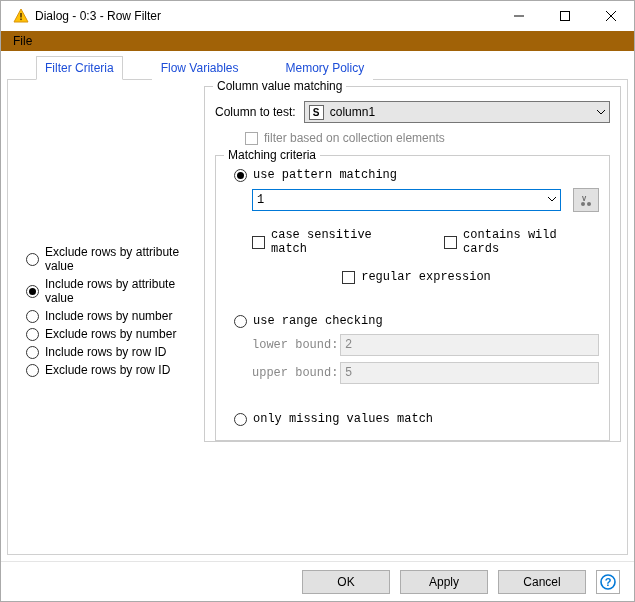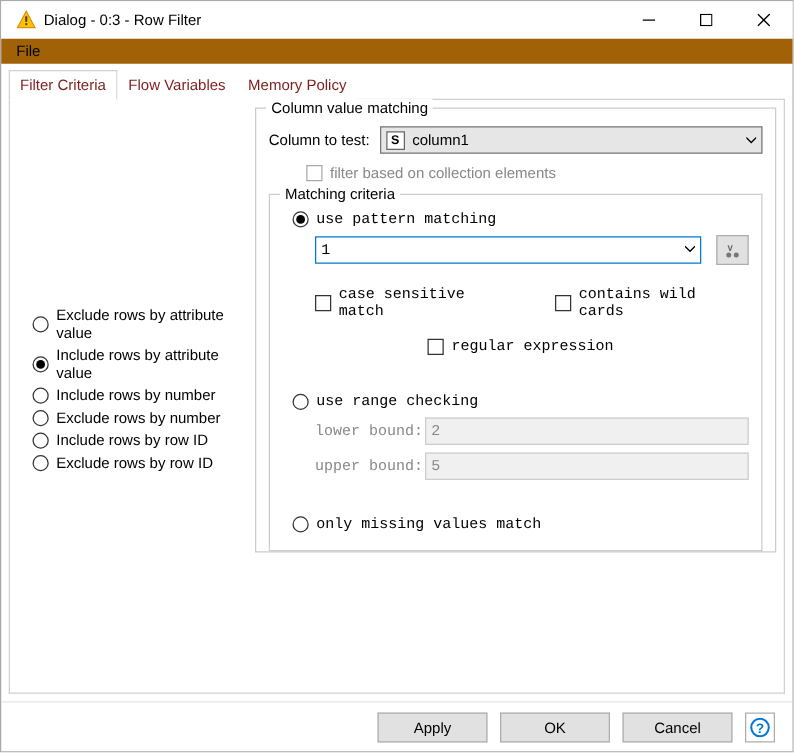--- a/index.html
+++ b/index.html
@@ -62,22 +62,23 @@
     display: flex;
     margin: 4px 6px 0 6px;
     border-bottom: 1px solid #d0d0d0;
   }
   .tabbar .tab {
     padding: 4px 8px;
     border: 1px solid transparent;
     border-bottom: none;
     position: relative;
     top: 1px;
-    color: #7f1d1d;
-    background: #fff;
+    color: #1d4ed8;
+    background: #fff;
+    margin-left: 29px;
   }
   .tabbar .tab.active {
     border-color: #d0d0d0;
     border-bottom: 1px solid #fff;
     background: #fff;
   }
 
   
   .panel {
     flex: 1;
@@ -434,22 +435,22 @@
               <span>only missing values match</span>
             </div>
 
           </div>
         </div>
       </div>
     </div>
   </div>
 
   <div class="button-bar">
+    <div class="btn">OK</div>
     <div class="btn">Apply</div>
-    <div class="btn">OK</div>
     <div class="btn">Cancel</div>
     <div class="help-btn">
       <svg width="16" height="16" viewBox="0 0 16 16">
         <circle cx="8" cy="8" r="7" fill="none" stroke="#0078d7" stroke-width="1.6"></circle>
         <text x="8" y="12" text-anchor="middle" font-size="11" font-weight="bold" fill="#0078d7">?</text>
       </svg>
     </div>
   </div>
 
 </div>

